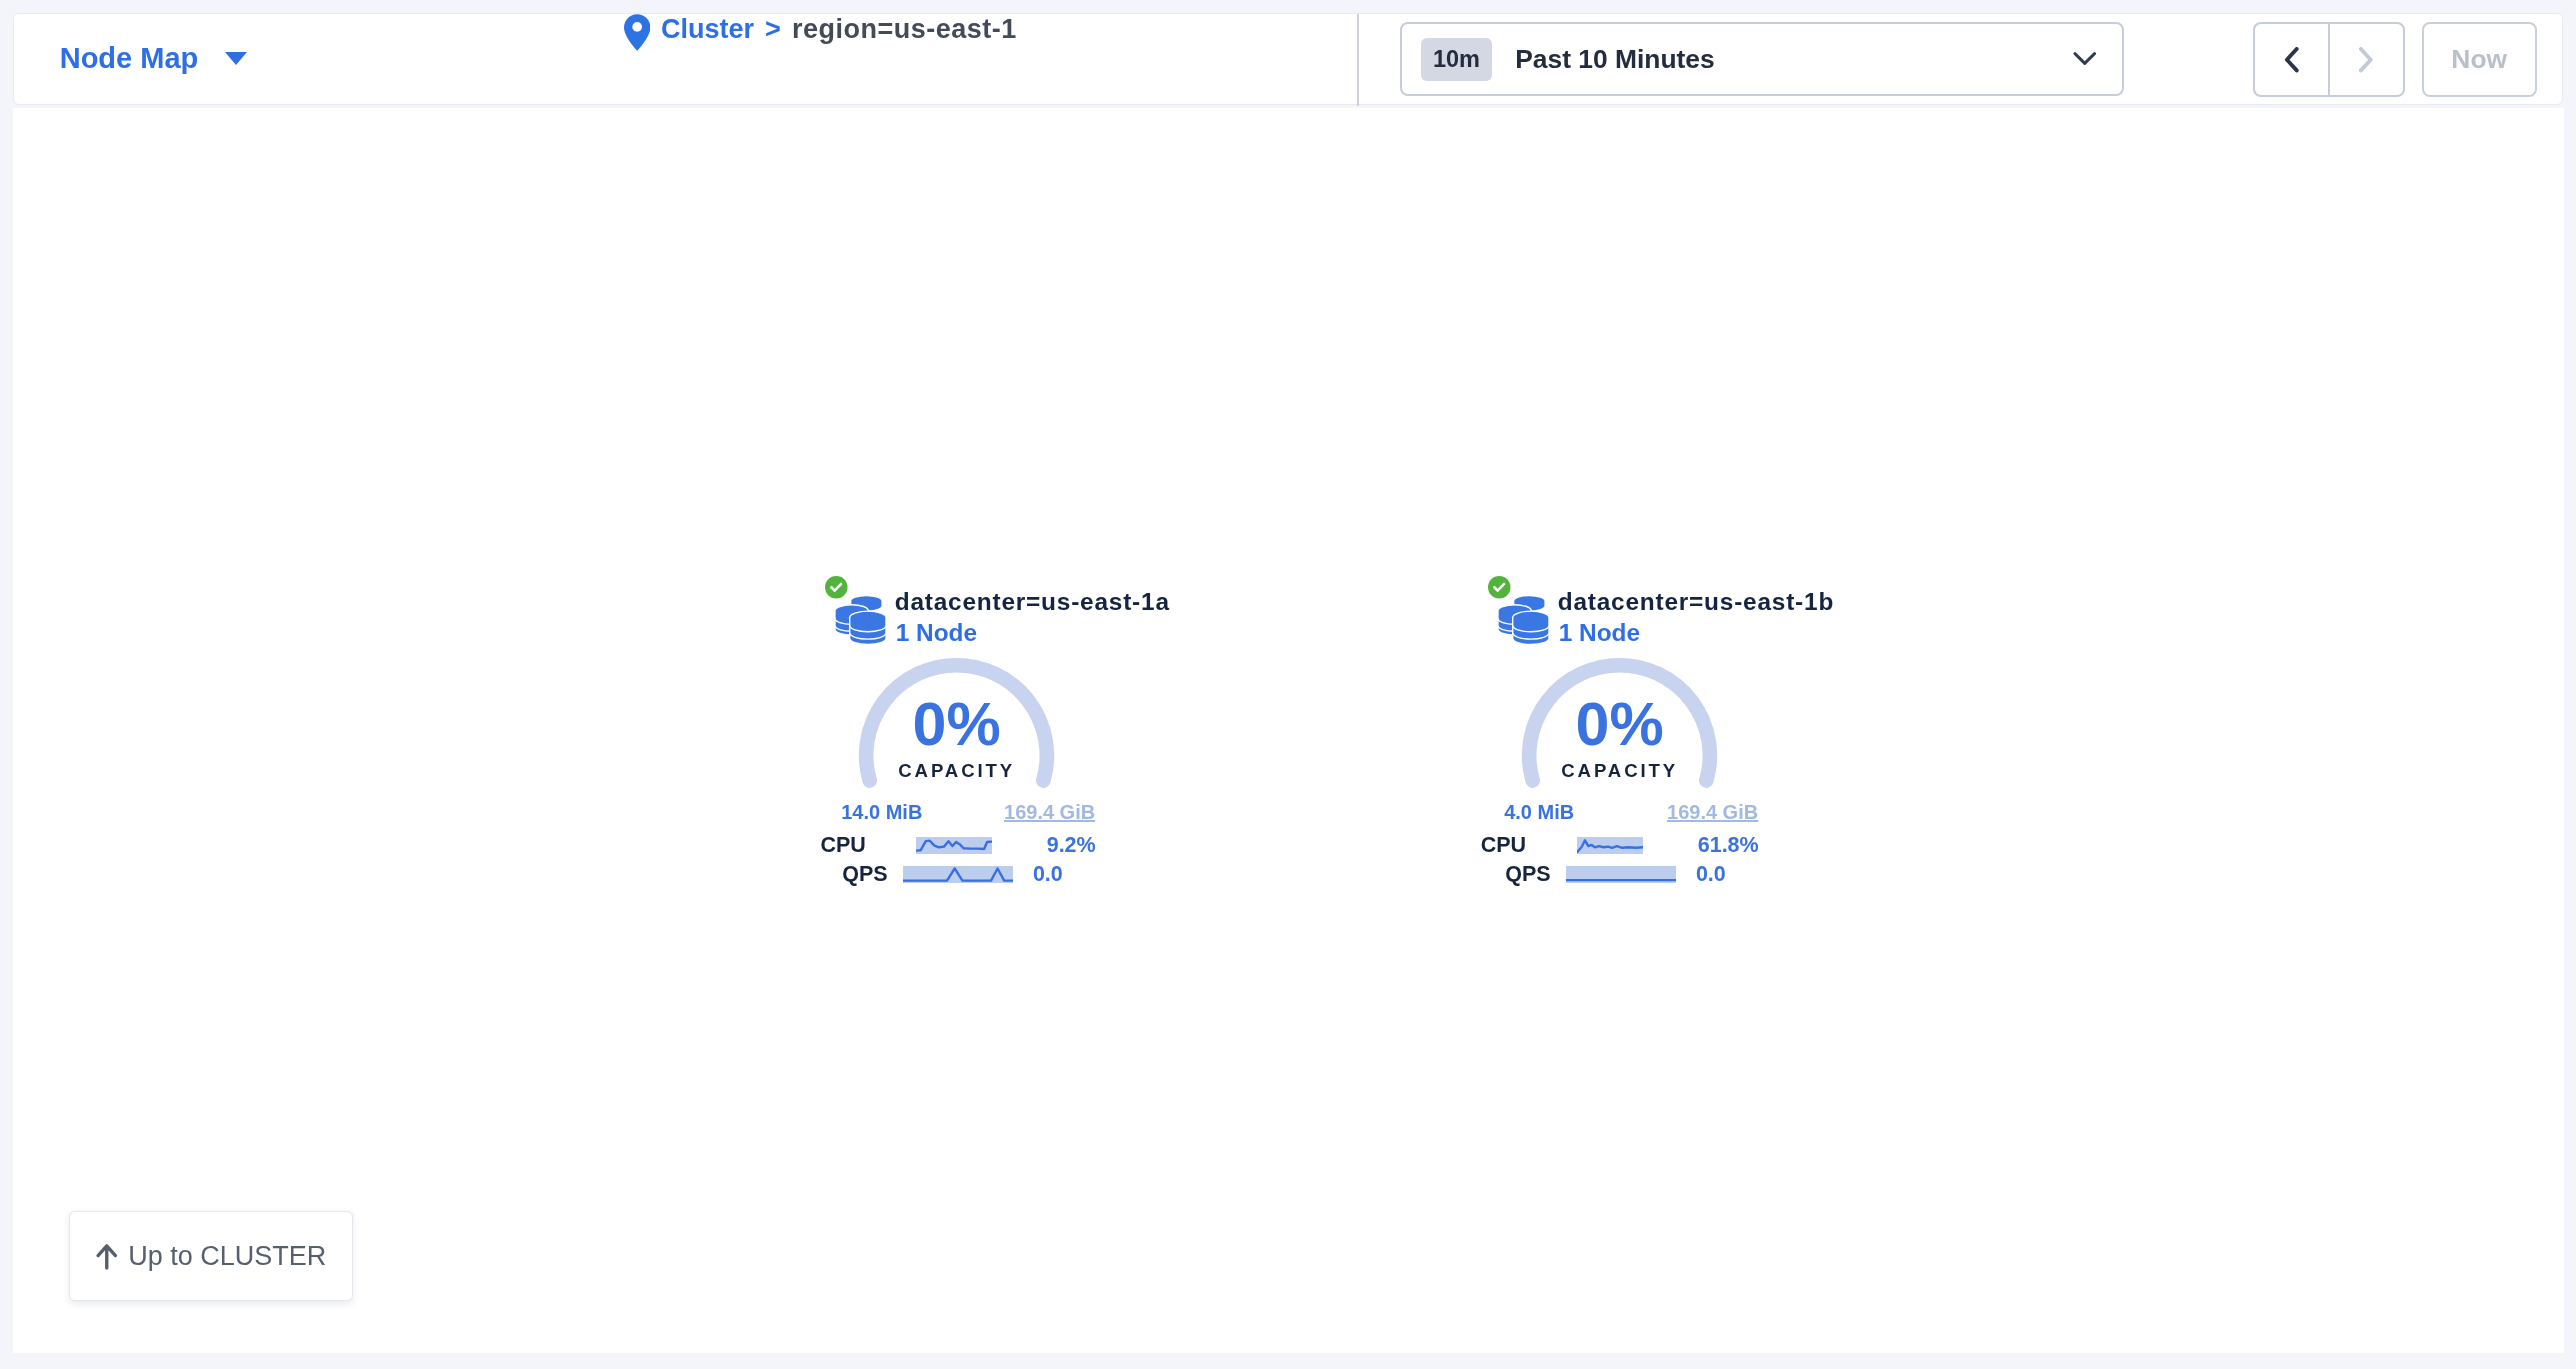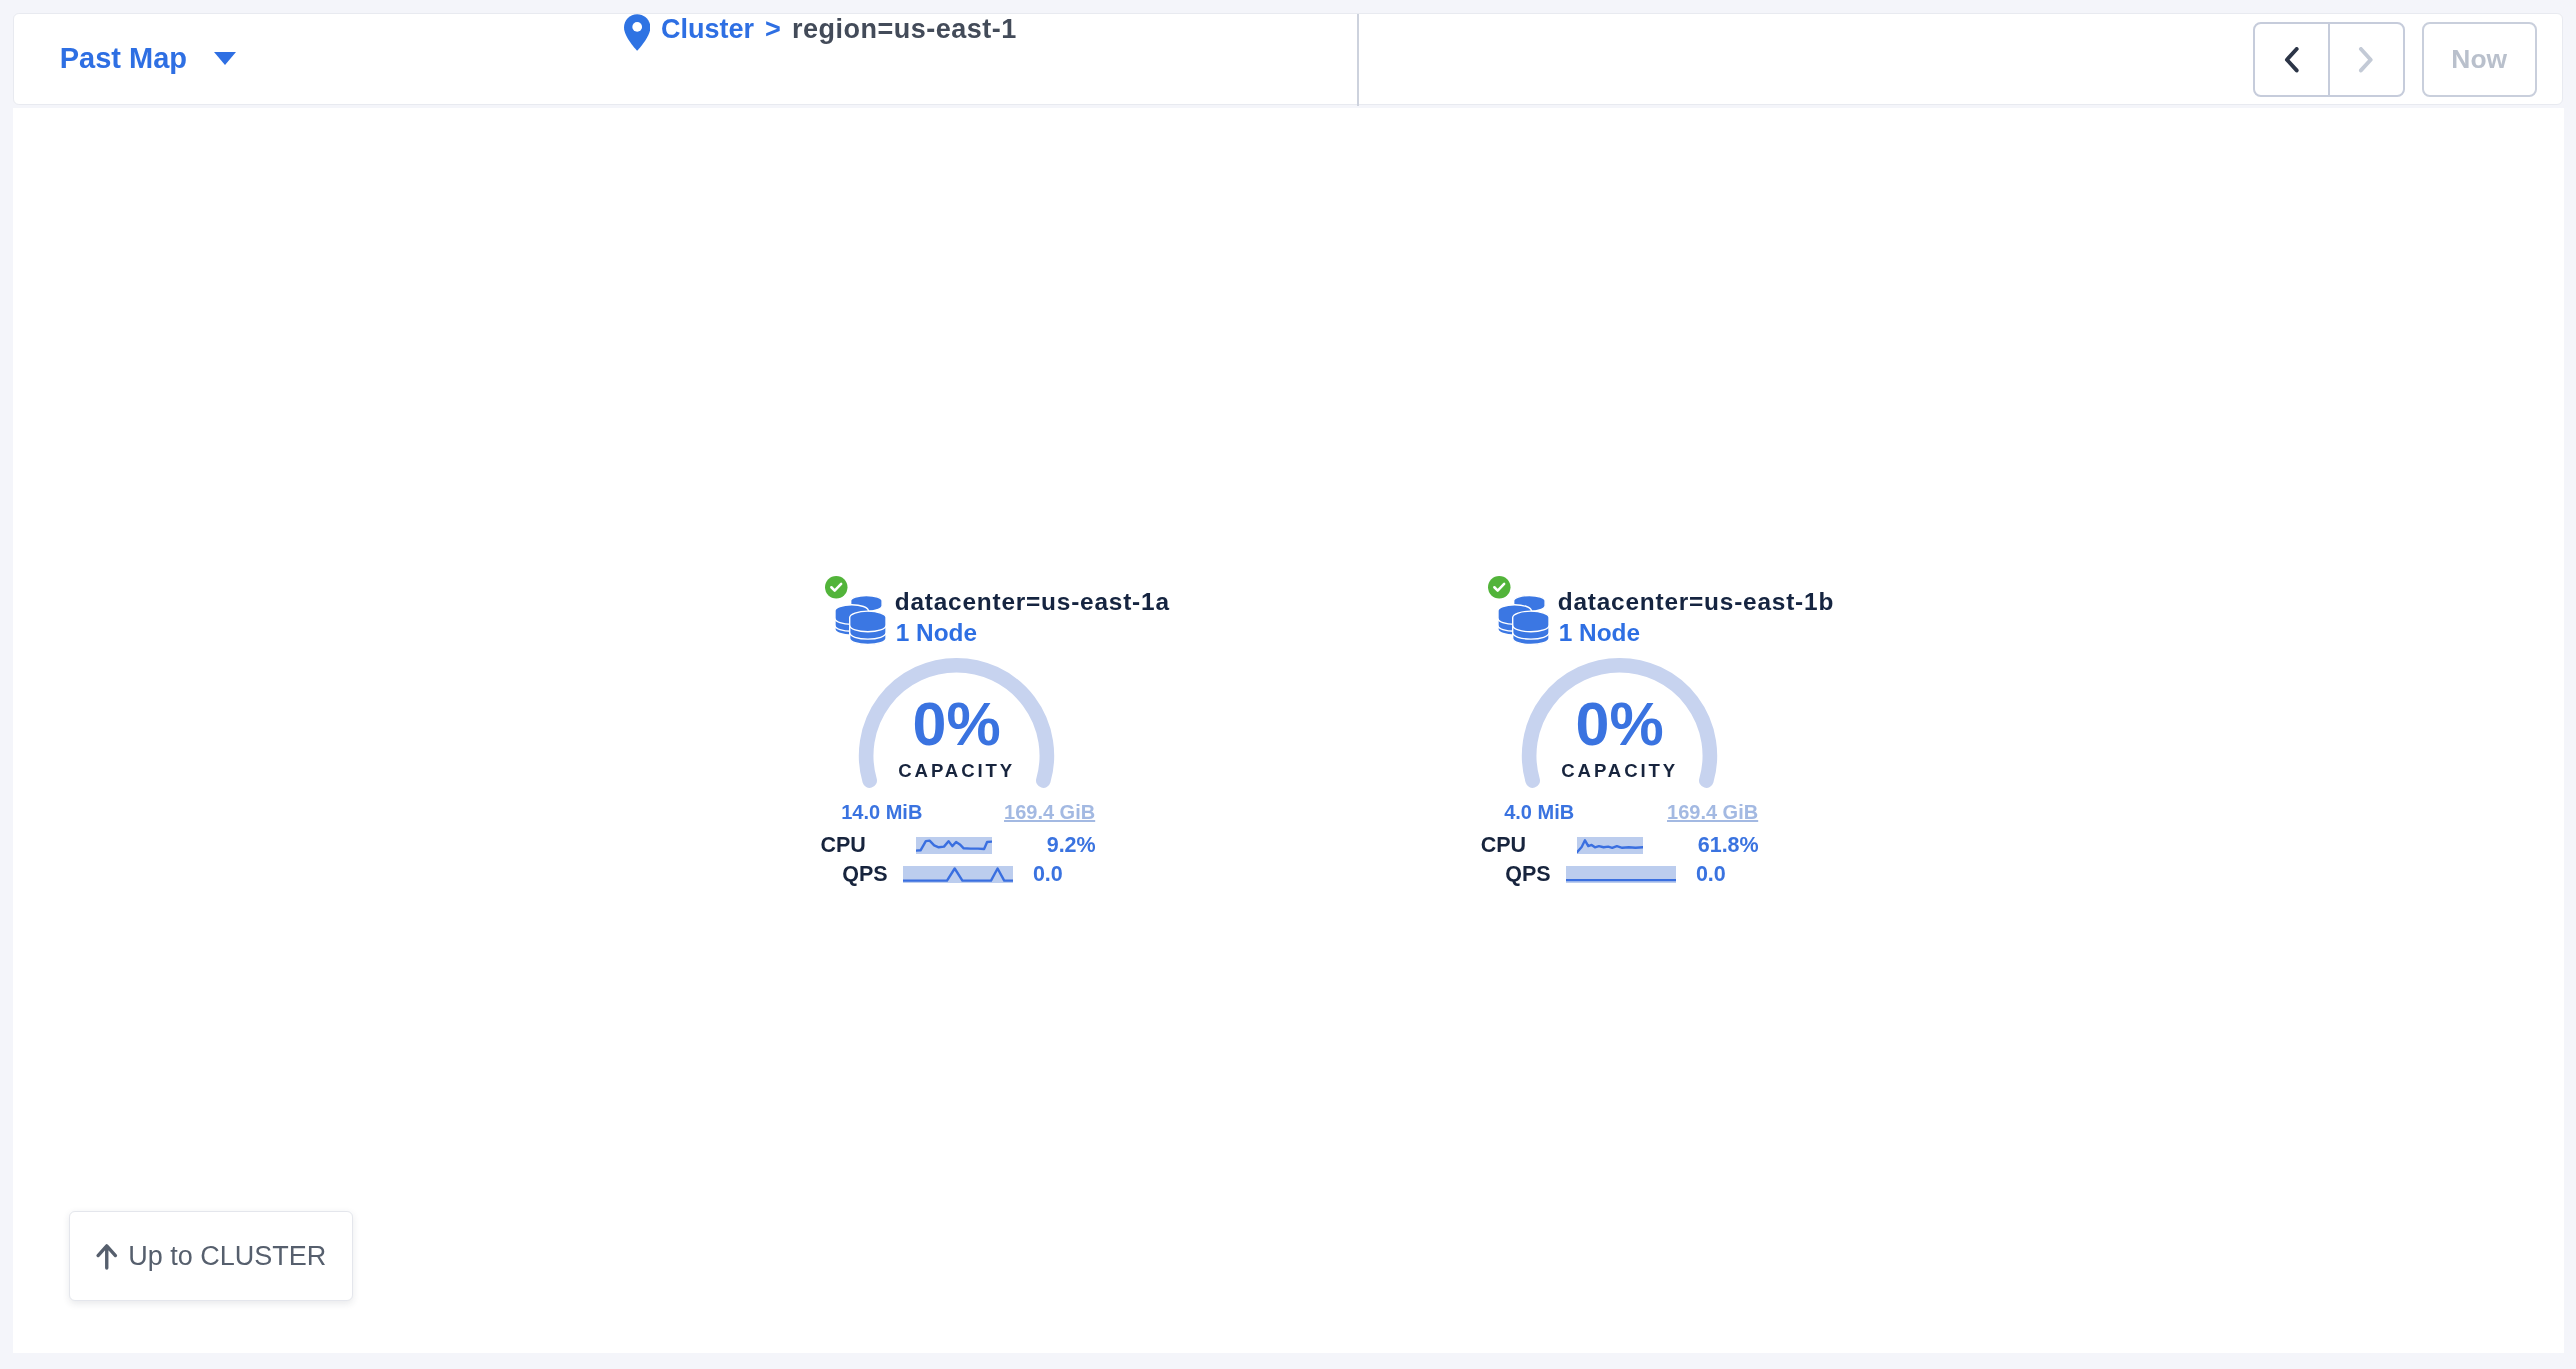--- a/index.html
+++ b/index.html
@@ -138,36 +138,43 @@
     position: absolute; left: 0; top: 1353px; width: 2576px; height: 16.6px;
     background: #f4f5fa;
   }
 </style>
 </head>
 <body>
 
 <header class="header-card">
 
   <div class="view-selector">
-    <span class="vs-label">Past Map</span>
+    <span class="vs-label">Node Map</span>
     <span class="caret-down"></span>
   </div>
 
   <div class="breadcrumb">
     <svg width="26.4" height="37" viewBox="0 0 26 36">
       <path d="M13 0 C5.8 0 0 5.8 0 13 c0 9.7 13 23 13 23 s13 -13.3 13 -23 C26 5.8 20.2 0 13 0 z" fill="#2e73e3"></path>
       <circle cx="13" cy="12.5" r="4.8" fill="#ffffff"></circle>
     </svg>
     <span class="bc-link">Cluster</span>
     <span class="bc-sep">&gt;</span>
     <span class="bc-current">region=us-east-1</span>
   </div>
 
   <div class="header-divider"></div>
 
+  <div class="time-dropdown">
+    <span class="tw-badge">10m</span>
+    <span class="tw-label">Past 10 Minutes</span>
+    <svg class="tw-chevron" width="23.5" height="14.7" viewBox="0 0 24 15">
+      <polyline points="2,2 12,12 22,2" fill="none" stroke="#333c4e" stroke-width="3" stroke-linecap="round" stroke-linejoin="round"></polyline>
+    </svg>
+  </div>
 
   <div class="nav-group">
     <div class="nav-cell prev">
       <svg width="16.6" height="25.4" viewBox="0 0 17 26">
         <polyline points="14,2 4,13 14,24" fill="none" stroke="#2c3547" stroke-width="4" stroke-linecap="round" stroke-linejoin="round"></polyline>
       </svg>
     </div>
     <div class="nav-cell next">
       <svg width="16.6" height="25.4" viewBox="0 0 17 26">
         <polyline points="3,2 13,13 3,24" fill="none" stroke="#c3cad6" stroke-width="4" stroke-linecap="round" stroke-linejoin="round"></polyline>

